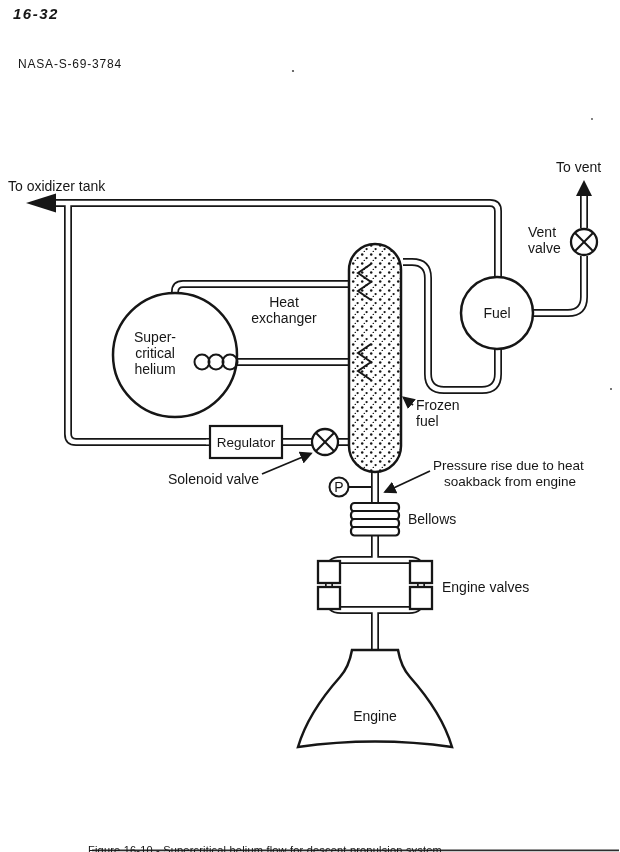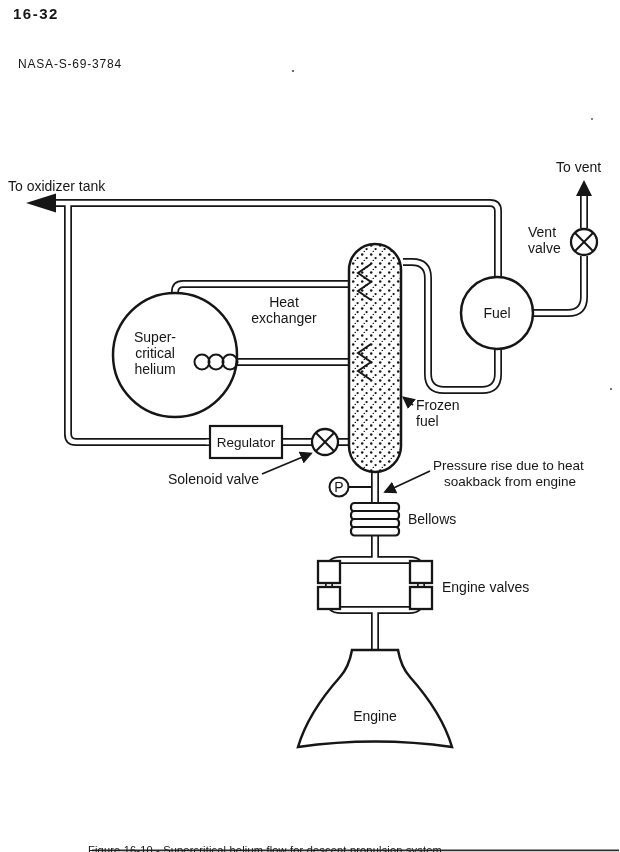--- a/index.html
+++ b/index.html
@@ -4,21 +4,21 @@
 <style>
   html,body { margin:0; padding:0; background:#e8e8e4; }
   .page {
     width:620px; height:852px; position:relative; margin:0 auto;
     background:#ffffff; color:#161616;
     font-family:"Liberation Sans", sans-serif;
     overflow:hidden;
   }
   .page-number {
     position:absolute; left:13px; top:5px;
-    font-size:15px; letter-spacing:1.5px; font-weight:bold;
+    font-size:15px; letter-spacing:1.5px; font-weight:bold;font-style:italic;
   }
   .doc-id {
     position:absolute; left:18px; top:57px;
     font-size:12px; letter-spacing:0.8px;
   }
   .caption {
     position:absolute; left:88px; top:820px;
     font-size:11px; letter-spacing:0.2px; white-space:nowrap;margin-top:24px;
   }
   svg.diagram { position:absolute; left:0; top:0; }

